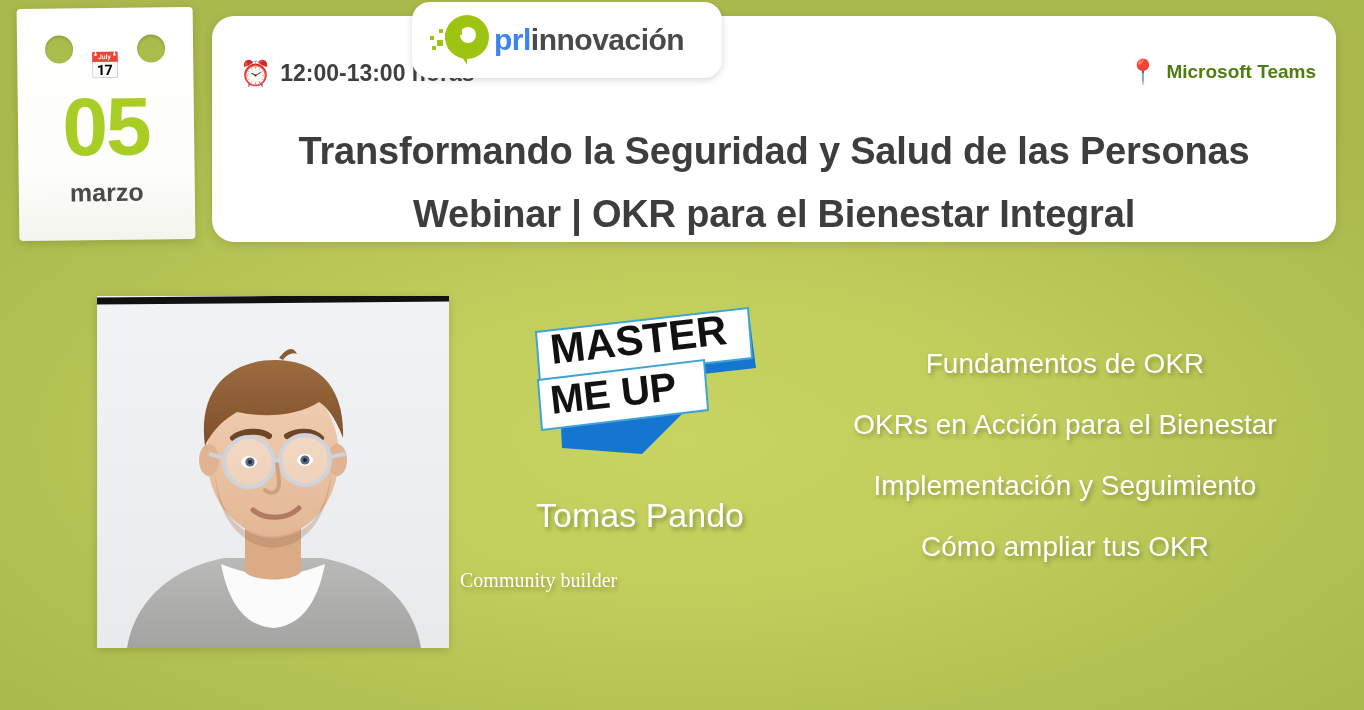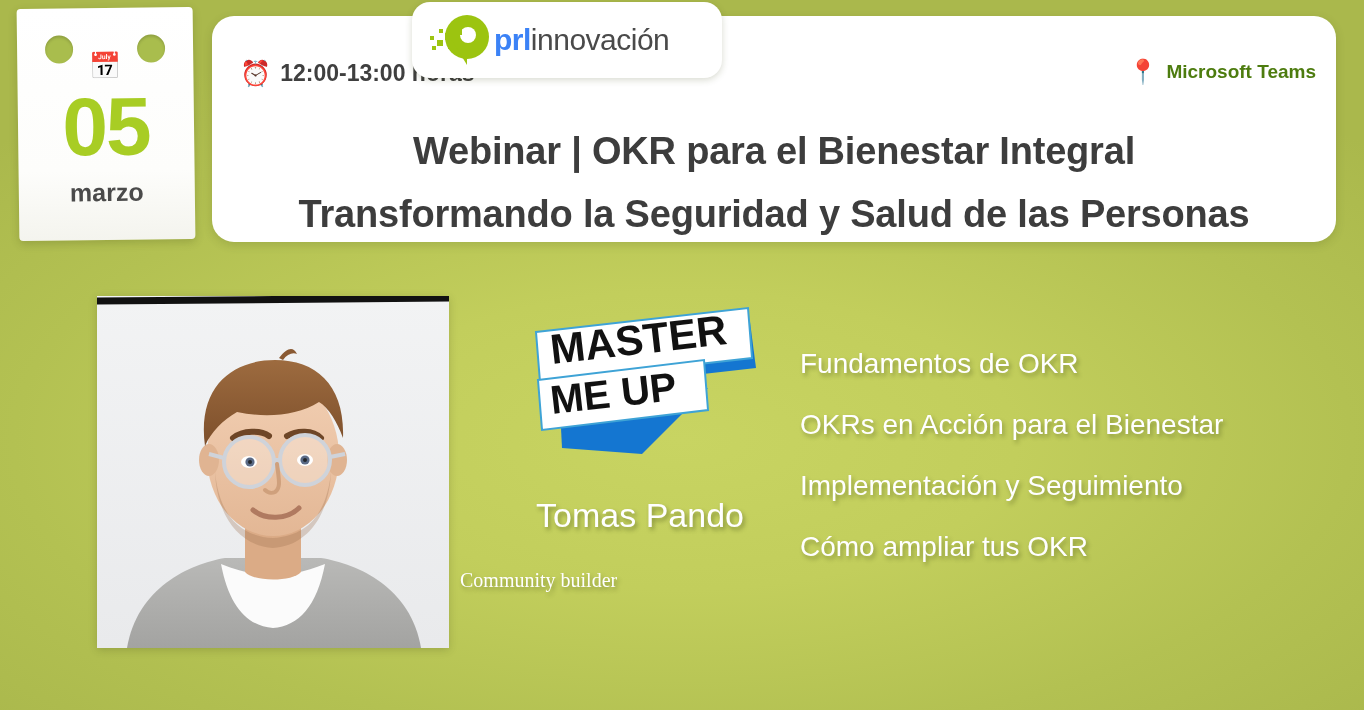--- a/index.html
+++ b/index.html
@@ -152,21 +152,21 @@
     flex: 0 0 auto;
     margin-right: 2px;
   }
   #logo-text {
     font-size: 30px;
     line-height: 1;
     letter-spacing: -0.5px;
     white-space: nowrap;
   }
   #logo-prl { color: #3b82f6; font-weight: bold; }
-  #logo-inn { color: #4a4a4a; font-weight: 400; }
+  #logo-inn { color: #4a4a4a; font-weight: 700; }
 
   
   #title-wrap {
     position: absolute;
     top: 104px;
     left: 0;
     right: 0;
     text-align: center;
   }
   .title-line {
@@ -233,21 +233,21 @@
     line-height: 1;
     font-family: Liberation Serif, serif;
   }
 
   
   #topics {
     position: absolute;
     left: 800px;
     top: 350px;
     width: 530px;
-    text-align: left;
+    text-align: center;
   }
   .topic-item {
     font-size: 28px;
     color: #ffffff;
     text-shadow: 2px 3px 4px rgba(60,70,20,0.40);
     line-height: 1;
     margin-bottom: 33px;
     white-space: nowrap;
   }
   .topic-item:last-child { margin-bottom: 5px; }
@@ -275,22 +275,22 @@
       </div>
 
       <div id="place-block">
         <span id="pin-icon">📍</span>
         <span id="place-text">Microsoft Teams</span>
       </div>
 
     </div>
 
     <div id="title-wrap">
+      <div class="title-line">Transformando la Seguridad y Salud de las Personas</div>
       <div class="title-line">Webinar | OKR para el Bienestar Integral</div>
-      <div class="title-line">Transformando la Seguridad y Salud de las Personas</div>
     </div>
 
   </div>
 
   <div id="logo-plate">
     <svg id="logo-mark" viewBox="0 0 66 54">
       <circle cx="41" cy="24" r="22" fill="#9cc410"></circle>
       <path d="M24 24 L41 24 L41 52 Z" fill="#9cc410"></path>
       <circle cx="42" cy="22" r="8" fill="#ffffff"></circle>
       <rect x="28" y="14" width="8" height="8" fill="#9cc410"></rect>

